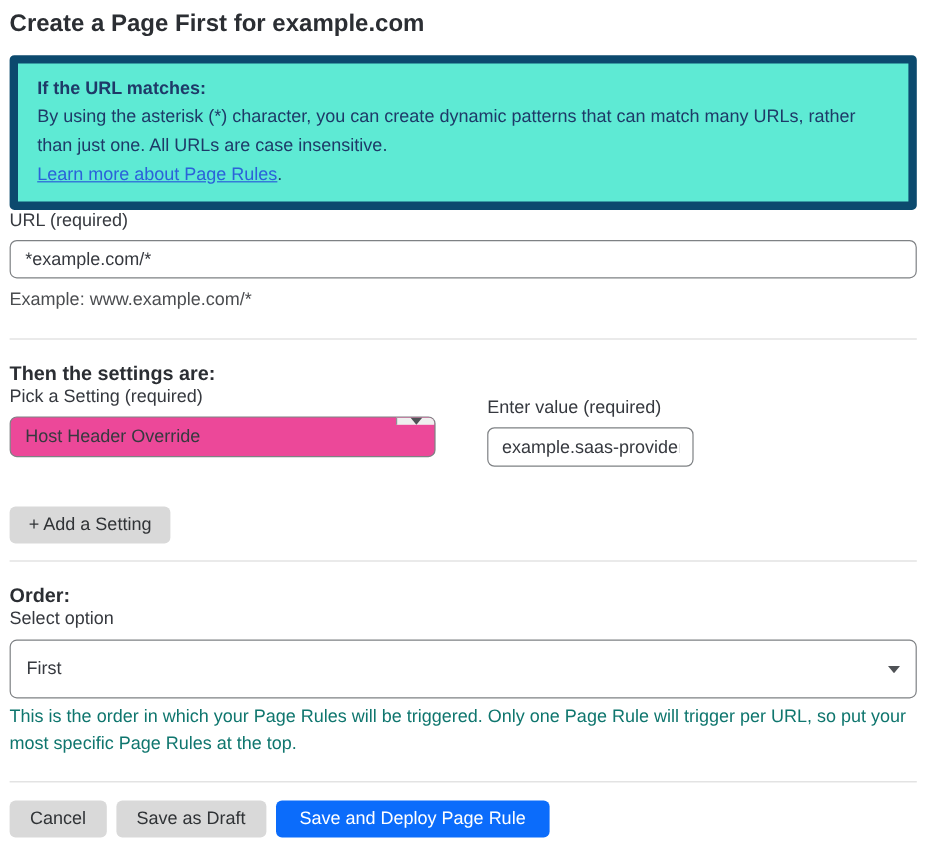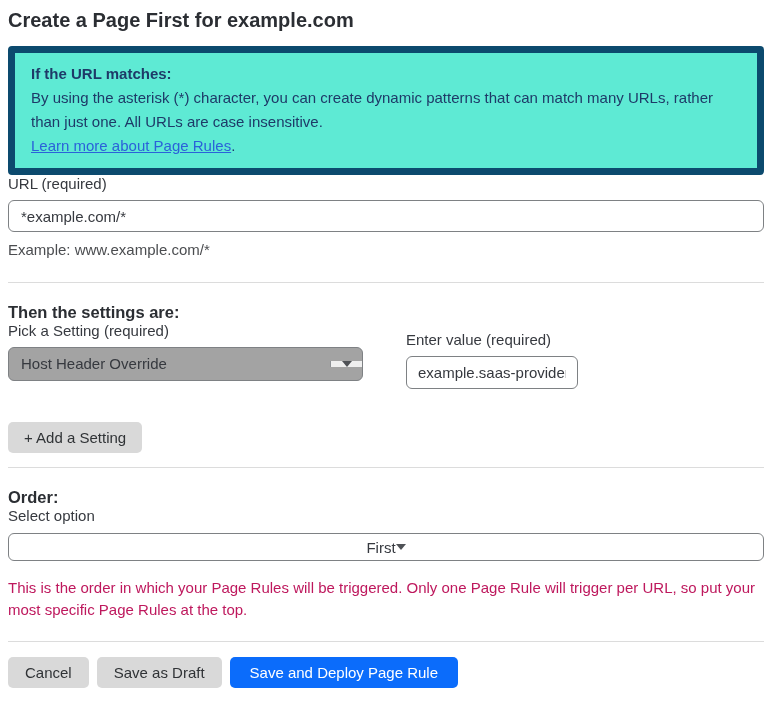--- a/index.html
+++ b/index.html
@@ -82,23 +82,23 @@
 
   .settings-row { display: flex; margin-top: 0; gap: 29px; }
   .setting-col { width: 355px; }
   .value-col { margin-left: 14px; width: 172px; padding-top: 9px; }
 
   .dropdown {
     margin-top: 8px;
     height: 34px;
     border: 1px solid #7e8184;
     border-radius: 6px;
-    background: #a3a3a3;
-    display: flex;
-    align-items: center;
+    background: #ec4899;
+    display: flex;
+    align-items: flex-start;
     cursor: pointer;
     overflow: hidden;
   }
   .dropdown-text {
     flex: 1;
     padding: 0 12px;
     line-height: 32px;
     font-size: 15px;
     color: #36393f;
     white-space: nowrap;
@@ -131,38 +131,38 @@
     cursor: pointer;
     white-space: nowrap;
   }
   .btn-gray { background: #d9d9d9; color: #303336; }
   .btn-primary { background: #0b6cfb; color: #ffffff; }
 
   .add-setting-btn { margin-top: 33px; padding: 0 16px; text-align: right; }
 
   .select-box {
     margin-top: 9px;
-    height: 28px;
+    height: 49px;
     border: 1px solid #7e8184;
     border-radius: 6px;
     background: #fff;
     display: flex;
     align-items: center;
-    justify-content: center;
+    justify-content: space-between;
     padding: 0 13px;
     font-size: 15px;
     color: #36393f;
     cursor: pointer;
   }
 
   .order-helper {
-    margin-top: 16px;
+    margin-top: 5px;
     font-size: 15px;
     line-height: 22px;
-    color: #be185d;
+    color: #0f766e;
   }
 
   .button-row {
     margin-top: 15px;
     display: flex;
     gap: 8px;
   }
   .cancel-btn { padding: 0 17px; }
   .save-draft-btn { padding: 0 17px; }
   .save-deploy-btn { padding: 0 20px; }

